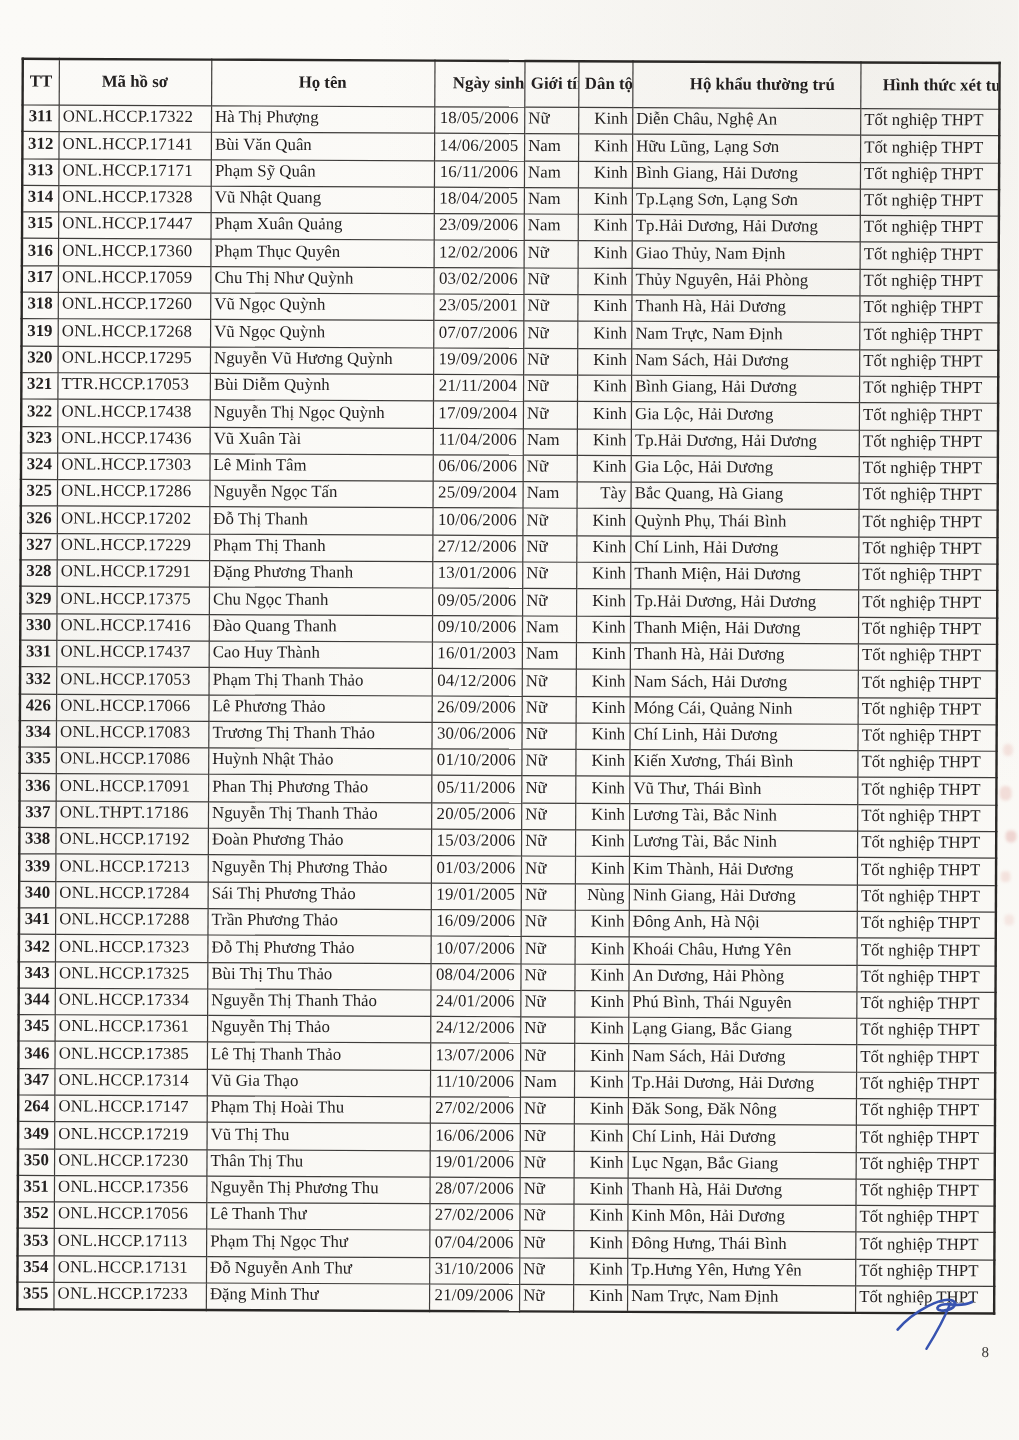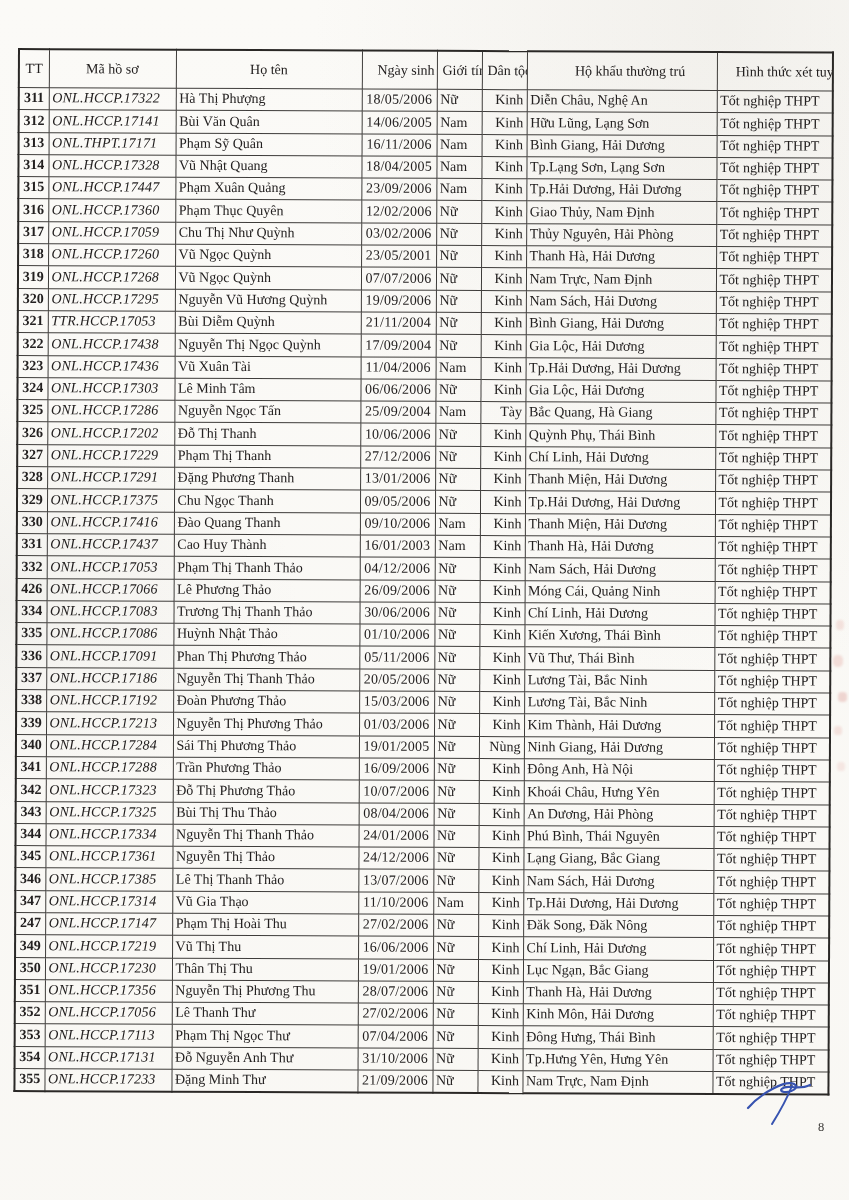--- a/index.html
+++ b/index.html
@@ -27,31 +27,31 @@
   }
   table.roster th, table.roster td{
     border:1px solid #3f3d3b;
     overflow:hidden;white-space:nowrap;
     font-size:14px;line-height:1.05;
     padding:0 3px;
     color:#232020;
   }
   table.roster{border:2px solid #2a2826;}
   thead th{
-    font-weight:normal;text-align:center;vertical-align:middle;
+    font-weight:bold;text-align:center;vertical-align:middle;
     height:37px;font-size:13.5px;white-space:normal;
     padding:1px 2px;color:#141212;
   }
   thead th .hl{display:inline-block;line-height:1.25;}
   tbody td{height:21.3px;vertical-align:middle;}
   col.c-tt{width:30px;} col.c-code{width:127px;} col.c-name{width:186px;}
   col.c-dob{width:75px;} col.c-gender{width:45px;} col.c-ethnicity{width:45px;}
   col.c-residence{width:190px;} col.c-method{width:116px;}
   td.col-tt{text-align:center;font-size:13.5px;font-weight:bold;}
-  td.col-code{padding-left:5px;letter-spacing:0.2px;font-style:italic;}
+  td.col-code{padding-left:5px;letter-spacing:0.2px;}
   td.col-name{padding-left:6px;}
   td.col-dob{text-align:center;letter-spacing:0.2px;}
   td.col-gender{text-align:left;}
   td.col-ethnicity{text-align:right;}
   td.col-residence{padding-left:6px;}
   td.col-method{padding-left:7px;border-radius:10px;}
   th.h-dob .hl{max-width:44px;}
   th.h-gender .hl{max-width:34px;}
   th.h-ethnicity .hl{max-width:34px;}
   th.h-residence .hl{max-width:94px;}
@@ -114,21 +114,21 @@
           <td class="col-code">ONL.HCCP.17141</td>
           <td class="col-name">Bùi Văn Quân</td>
           <td class="col-dob">14/06/2005</td>
           <td class="col-gender">Nam</td>
           <td class="col-ethnicity">Kinh</td>
           <td class="col-residence">Hữu Lũng, Lạng Sơn</td>
           <td class="col-method">Tốt nghiệp THPT</td>
         </tr>
         <tr>
           <td class="col-tt">313</td>
-          <td class="col-code">ONL.THPT.17171</td>
+          <td class="col-code">ONL.HCCP.17171</td>
           <td class="col-name">Phạm Sỹ Quân</td>
           <td class="col-dob">16/11/2006</td>
           <td class="col-gender">Nam</td>
           <td class="col-ethnicity">Kinh</td>
           <td class="col-residence">Bình Giang, Hải Dương</td>
           <td class="col-method">Tốt nghiệp THPT</td>
         </tr>
         <tr>
           <td class="col-tt">314</td>
           <td class="col-code">ONL.HCCP.17328</td>
@@ -354,21 +354,21 @@
           <td class="col-code">ONL.HCCP.17091</td>
           <td class="col-name">Phan Thị Phương Thảo</td>
           <td class="col-dob">05/11/2006</td>
           <td class="col-gender">Nữ</td>
           <td class="col-ethnicity">Kinh</td>
           <td class="col-residence">Vũ Thư, Thái Bình</td>
           <td class="col-method">Tốt nghiệp THPT</td>
         </tr>
         <tr>
           <td class="col-tt">337</td>
-          <td class="col-code">ONL.HCCP.17186</td>
+          <td class="col-code">ONL.THPT.17186</td>
           <td class="col-name">Nguyễn Thị Thanh Thảo</td>
           <td class="col-dob">20/05/2006</td>
           <td class="col-gender">Nữ</td>
           <td class="col-ethnicity">Kinh</td>
           <td class="col-residence">Lương Tài, Bắc Ninh</td>
           <td class="col-method">Tốt nghiệp THPT</td>
         </tr>
         <tr>
           <td class="col-tt">338</td>
           <td class="col-code">ONL.HCCP.17192</td>
@@ -463,21 +463,21 @@
           <td class="col-tt">347</td>
           <td class="col-code">ONL.HCCP.17314</td>
           <td class="col-name">Vũ Gia Thạo</td>
           <td class="col-dob">11/10/2006</td>
           <td class="col-gender">Nam</td>
           <td class="col-ethnicity">Kinh</td>
           <td class="col-residence">Tp.Hải Dương, Hải Dương</td>
           <td class="col-method">Tốt nghiệp THPT</td>
         </tr>
         <tr>
-          <td class="col-tt">247</td>
+          <td class="col-tt">264</td>
           <td class="col-code">ONL.HCCP.17147</td>
           <td class="col-name">Phạm Thị Hoài Thu</td>
           <td class="col-dob">27/02/2006</td>
           <td class="col-gender">Nữ</td>
           <td class="col-ethnicity">Kinh</td>
           <td class="col-residence">Đăk Song, Đăk Nông</td>
           <td class="col-method">Tốt nghiệp THPT</td>
         </tr>
         <tr>
           <td class="col-tt">349</td>

